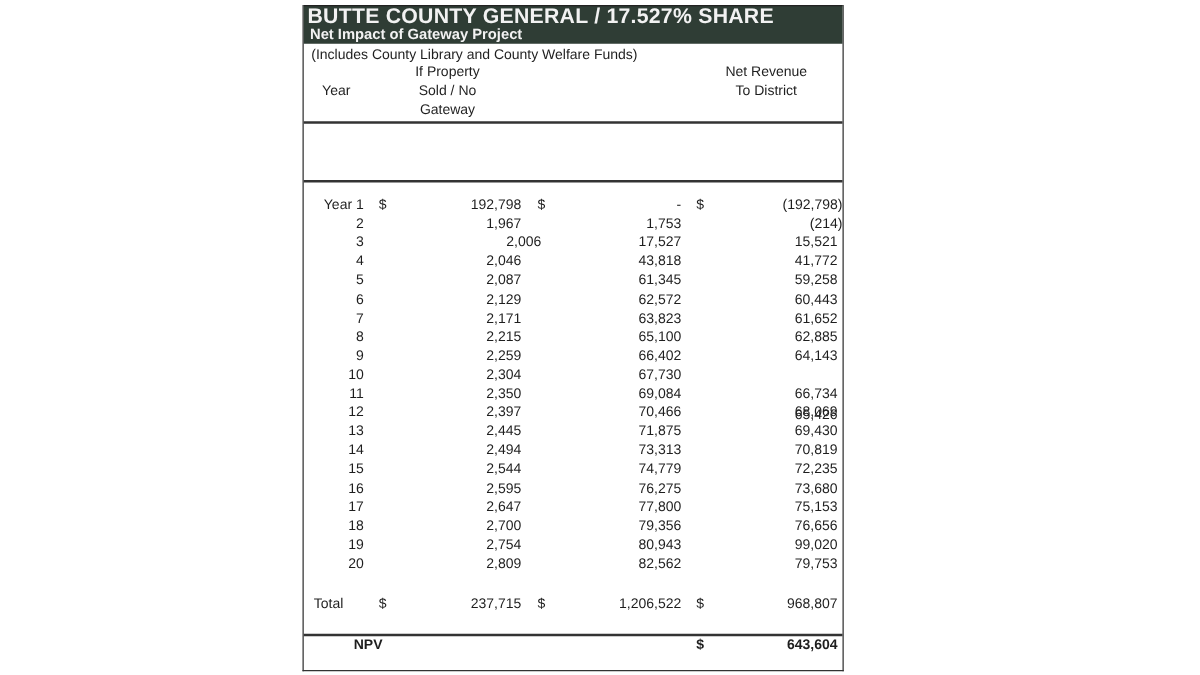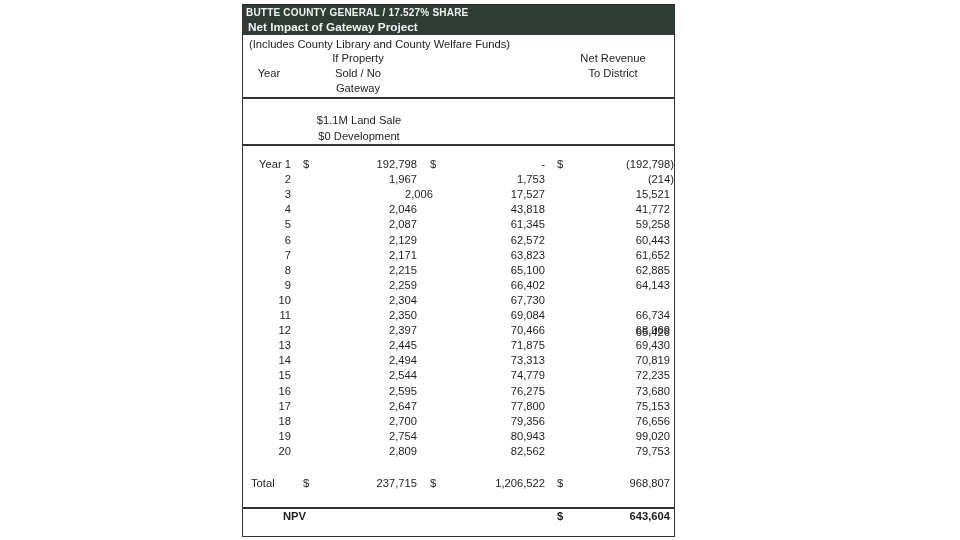--- a/index.html
+++ b/index.html
@@ -24,21 +24,21 @@
     }
     .hdr {
       background: #2f3d35;
       color: #f2f2f2;
       font-weight: bold;
       height: 31px;
       box-sizing: border-box;
       padding-left: 3px;
       border-top: 1.5px solid #222;
     }
-    .hdr .t1 { font-size: 10px; line-height: 15px; letter-spacing: 0.2px; }
+    .hdr .t1 { font-size: 17px; line-height: 15px; letter-spacing: 0.2px; }
     .hdr .t2 { font-size: 11.8px; line-height: 15px; padding-left: 2px; font-weight: normal; }
     .hdr .t2 b { font-weight: bold; }
     .sub {
       position: absolute; left: 6px; top: 34px; font-size: 11.2px;
     }
     .colhead { position: absolute; font-size: 11.2px; text-align: center; line-height: 15.2px; }
     .line {
       position: absolute; left: 0; right: 0; height: 1.5px; background: #333;
     }
     .scen { position: absolute; text-align: center; font-size: 11.2px; line-height: 16px; }
@@ -67,24 +67,20 @@
       <div>Sold / No</div>
       <div>Gateway</div>
   </div>
   <div class="colhead" style="left:318px; top:47px; width:104px;">
     <div>Net Revenue</div>
       <div>To District</div>
   </div>
 
   <div class="line" style="top:93px;"></div>
 
-  <div class="scen" style="left:66px; top:108px; width:100px;">
-    <div>$1.1M Land Sale</div>
-      <div>$0 Development</div>
-  </div>
 
   <div class="line" style="top:140px;"></div>
 
   <div id="rows">
       <div class="row" style="top: 153px;">
         <span class="yr" style="left:4px;width:44px;">Year 1</span>
         <span class="num" style="left:100px;width:74px;">192,798</span>
         <span class="num" style="left:210px;width:92px;">-</span>
         <span class="num" style="left:340px;width:91px;">(192,798)</span>
         <span style="left:60px;">$</span>

